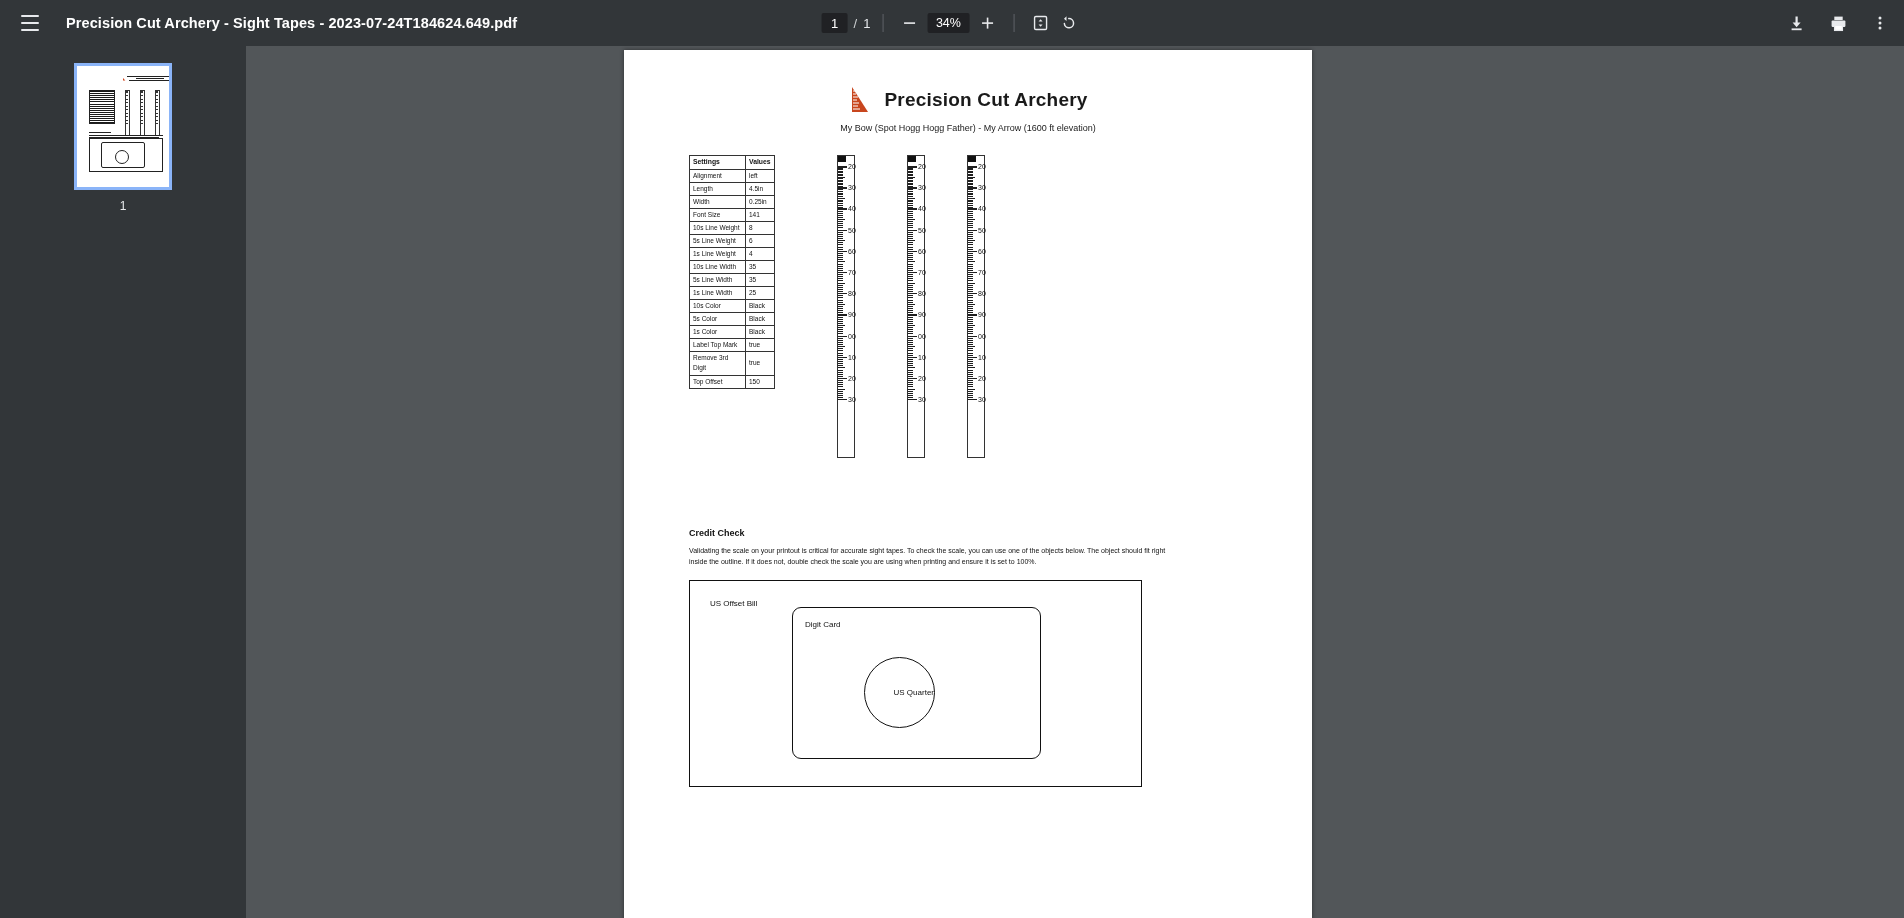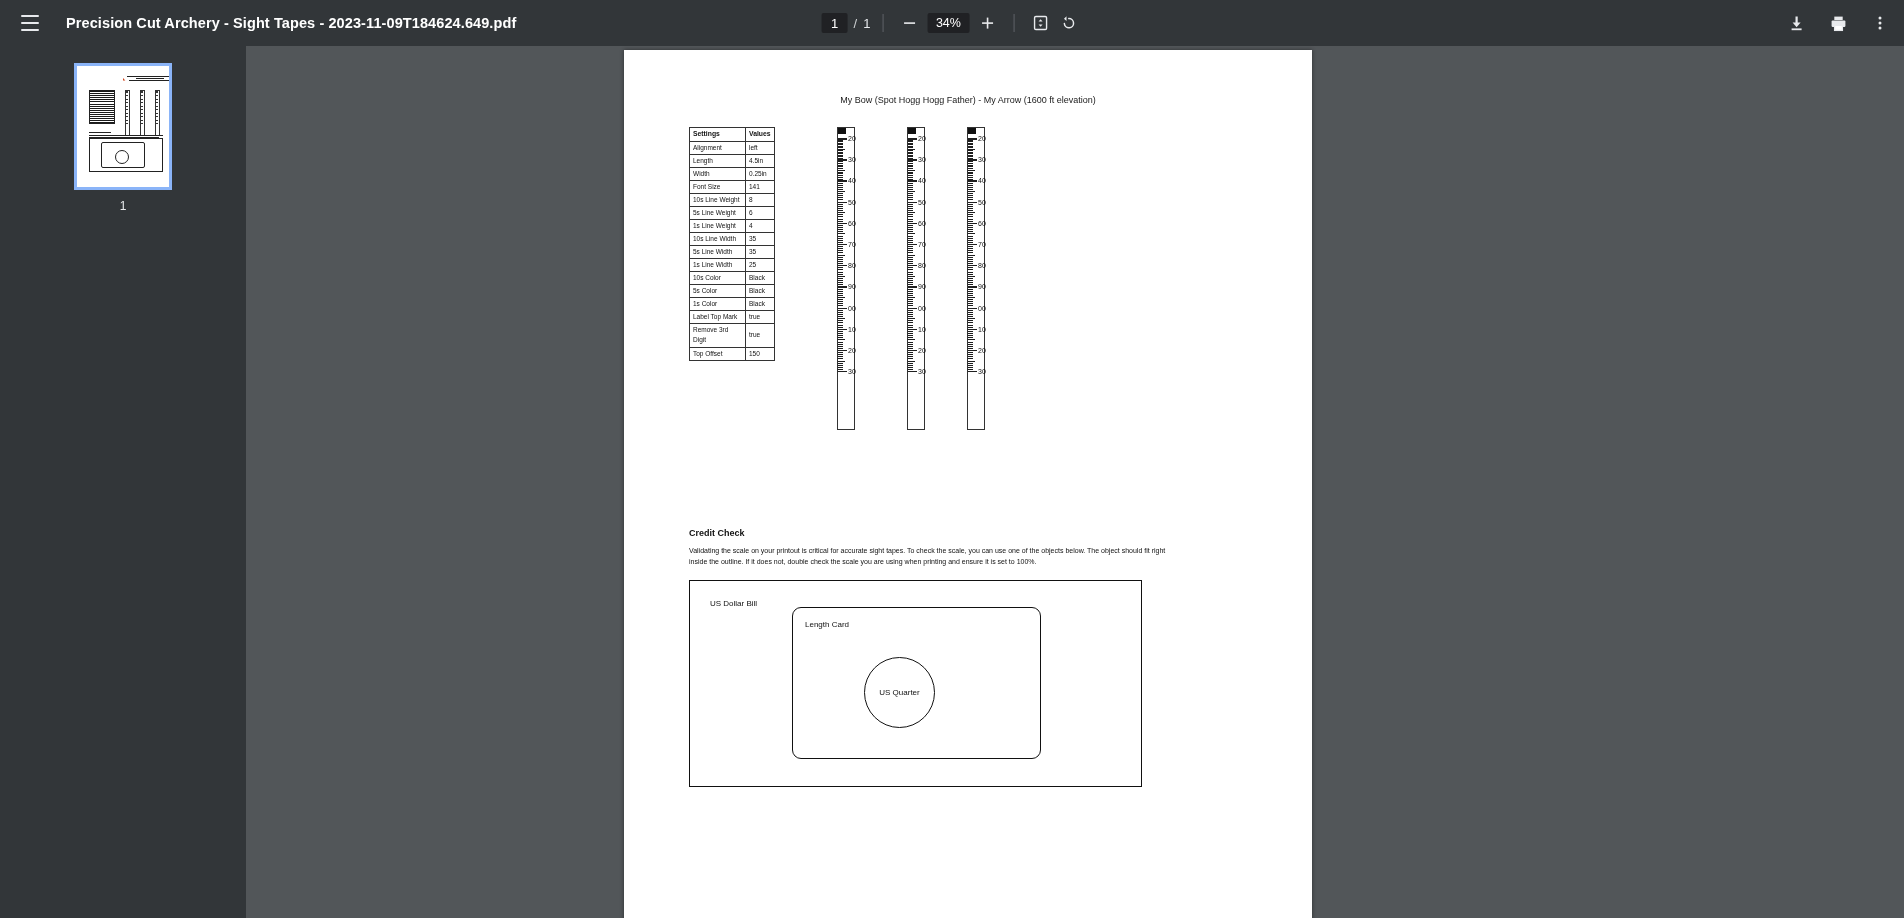--- a/index.html
+++ b/index.html
@@ -190,36 +190,36 @@
   #sc-card {
     position:absolute; left: 102px; top: 26px;
     width: 249px; height: 152px;
     border: 1.5px solid #111; border-radius: 9px; background:#fff;
   }
   #sc-card-label { position:absolute; left: 12px; top: 12px; font-size: 8px; color:#111; }
   #sc-coin {
     position:absolute; left: 71px; top: 49px;
     width: 71px; height: 71px;
     border: 1.5px solid #111; border-radius: 50%;
-    display:flex; align-items:center; justify-content:center;
+    display:flex; align-items:center; justify-content:flex-end;
   }
   #sc-coin-label { font-size: 8px; color:#111; }
 </style>
 </head>
 <body>
 
 <div id="toolbar">
 
   <div class="tb-left">
     <div class="hamburger">
       <span></span>
       <span></span>
       <span></span>
     </div>
-    <div id="doc-title">Precision Cut Archery - Sight Tapes - 2023-11-09T184624.649.pdf</div>
+    <div id="doc-title">Precision Cut Archery - Sight Tapes - 2023-07-24T184624.649.pdf</div>
   </div>
 
   <div class="tb-center">
     <div class="pagebox">
       <div id="page-current">1</div>
       <span class="slash">/</span>
       <span id="page-total">1</span>
     </div>
 
     <div class="tb-divider"></div>
@@ -307,20 +307,35 @@
       </div>
     </div>
     <div id="thumb-label">1</div>
   </div>
 </div>
 
 <div id="viewer">
   <div id="page">
 
     <div class="doc-head">
+      <div class="head-row">
+        <svg width="26" height="28" viewBox="0 0 26 28">
+          <path d="M4 1 L20 26 L4 26 Z" fill="#c8461e"></path>
+          <g stroke="#ffffff" stroke-width="1">
+            <line x1="5" y1="5" x2="9" y2="5"></line>
+            <line x1="5" y1="8" x2="8" y2="8"></line>
+            <line x1="5" y1="11" x2="10" y2="11"></line>
+            <line x1="5" y1="14" x2="9" y2="14"></line>
+            <line x1="5" y1="17" x2="11" y2="17"></line>
+            <line x1="5" y1="20" x2="10" y2="20"></line>
+            <line x1="5" y1="23" x2="12" y2="23"></line>
+          </g>
+        </svg>
+        <div id="brand-title">Precision Cut Archery</div>
+      </div>
       <div id="brand-desc">My Bow (Spot Hogg Hogg Father) - My Arrow (1600 ft elevation)</div>
     </div>
 
     <div id="content-row">
       <table id="settings-table">
         <thead>
           <tr>
             <th class="col-k">Settings</th>
             <th class="col-v">Values</th>
           </tr>
@@ -800,23 +815,23 @@
             </div>
           </div>
         </div>
     </div>
 
     <div id="scale-check">
       <div id="sc-title">Credit Check</div>
       <div id="sc-desc">Validating the scale on your printout is critical for accurate sight tapes. To check the scale, you can use one of the objects below. The object should fit right inside the outline. If it does not, double check the scale you are using when printing and ensure it is set to 100%.</div>
 
       <div id="sc-outer">
-        <div id="sc-bill-label">US Dollar Bill</div>
+        <div id="sc-bill-label">US Offset Bill</div>
         <div id="sc-card">
-          <div id="sc-card-label">Length Card</div>
+          <div id="sc-card-label">Digit Card</div>
           <div id="sc-coin">
             <span id="sc-coin-label">US Quarter</span>
           </div>
         </div>
       </div>
     </div>
 
   </div>
 </div>
 

